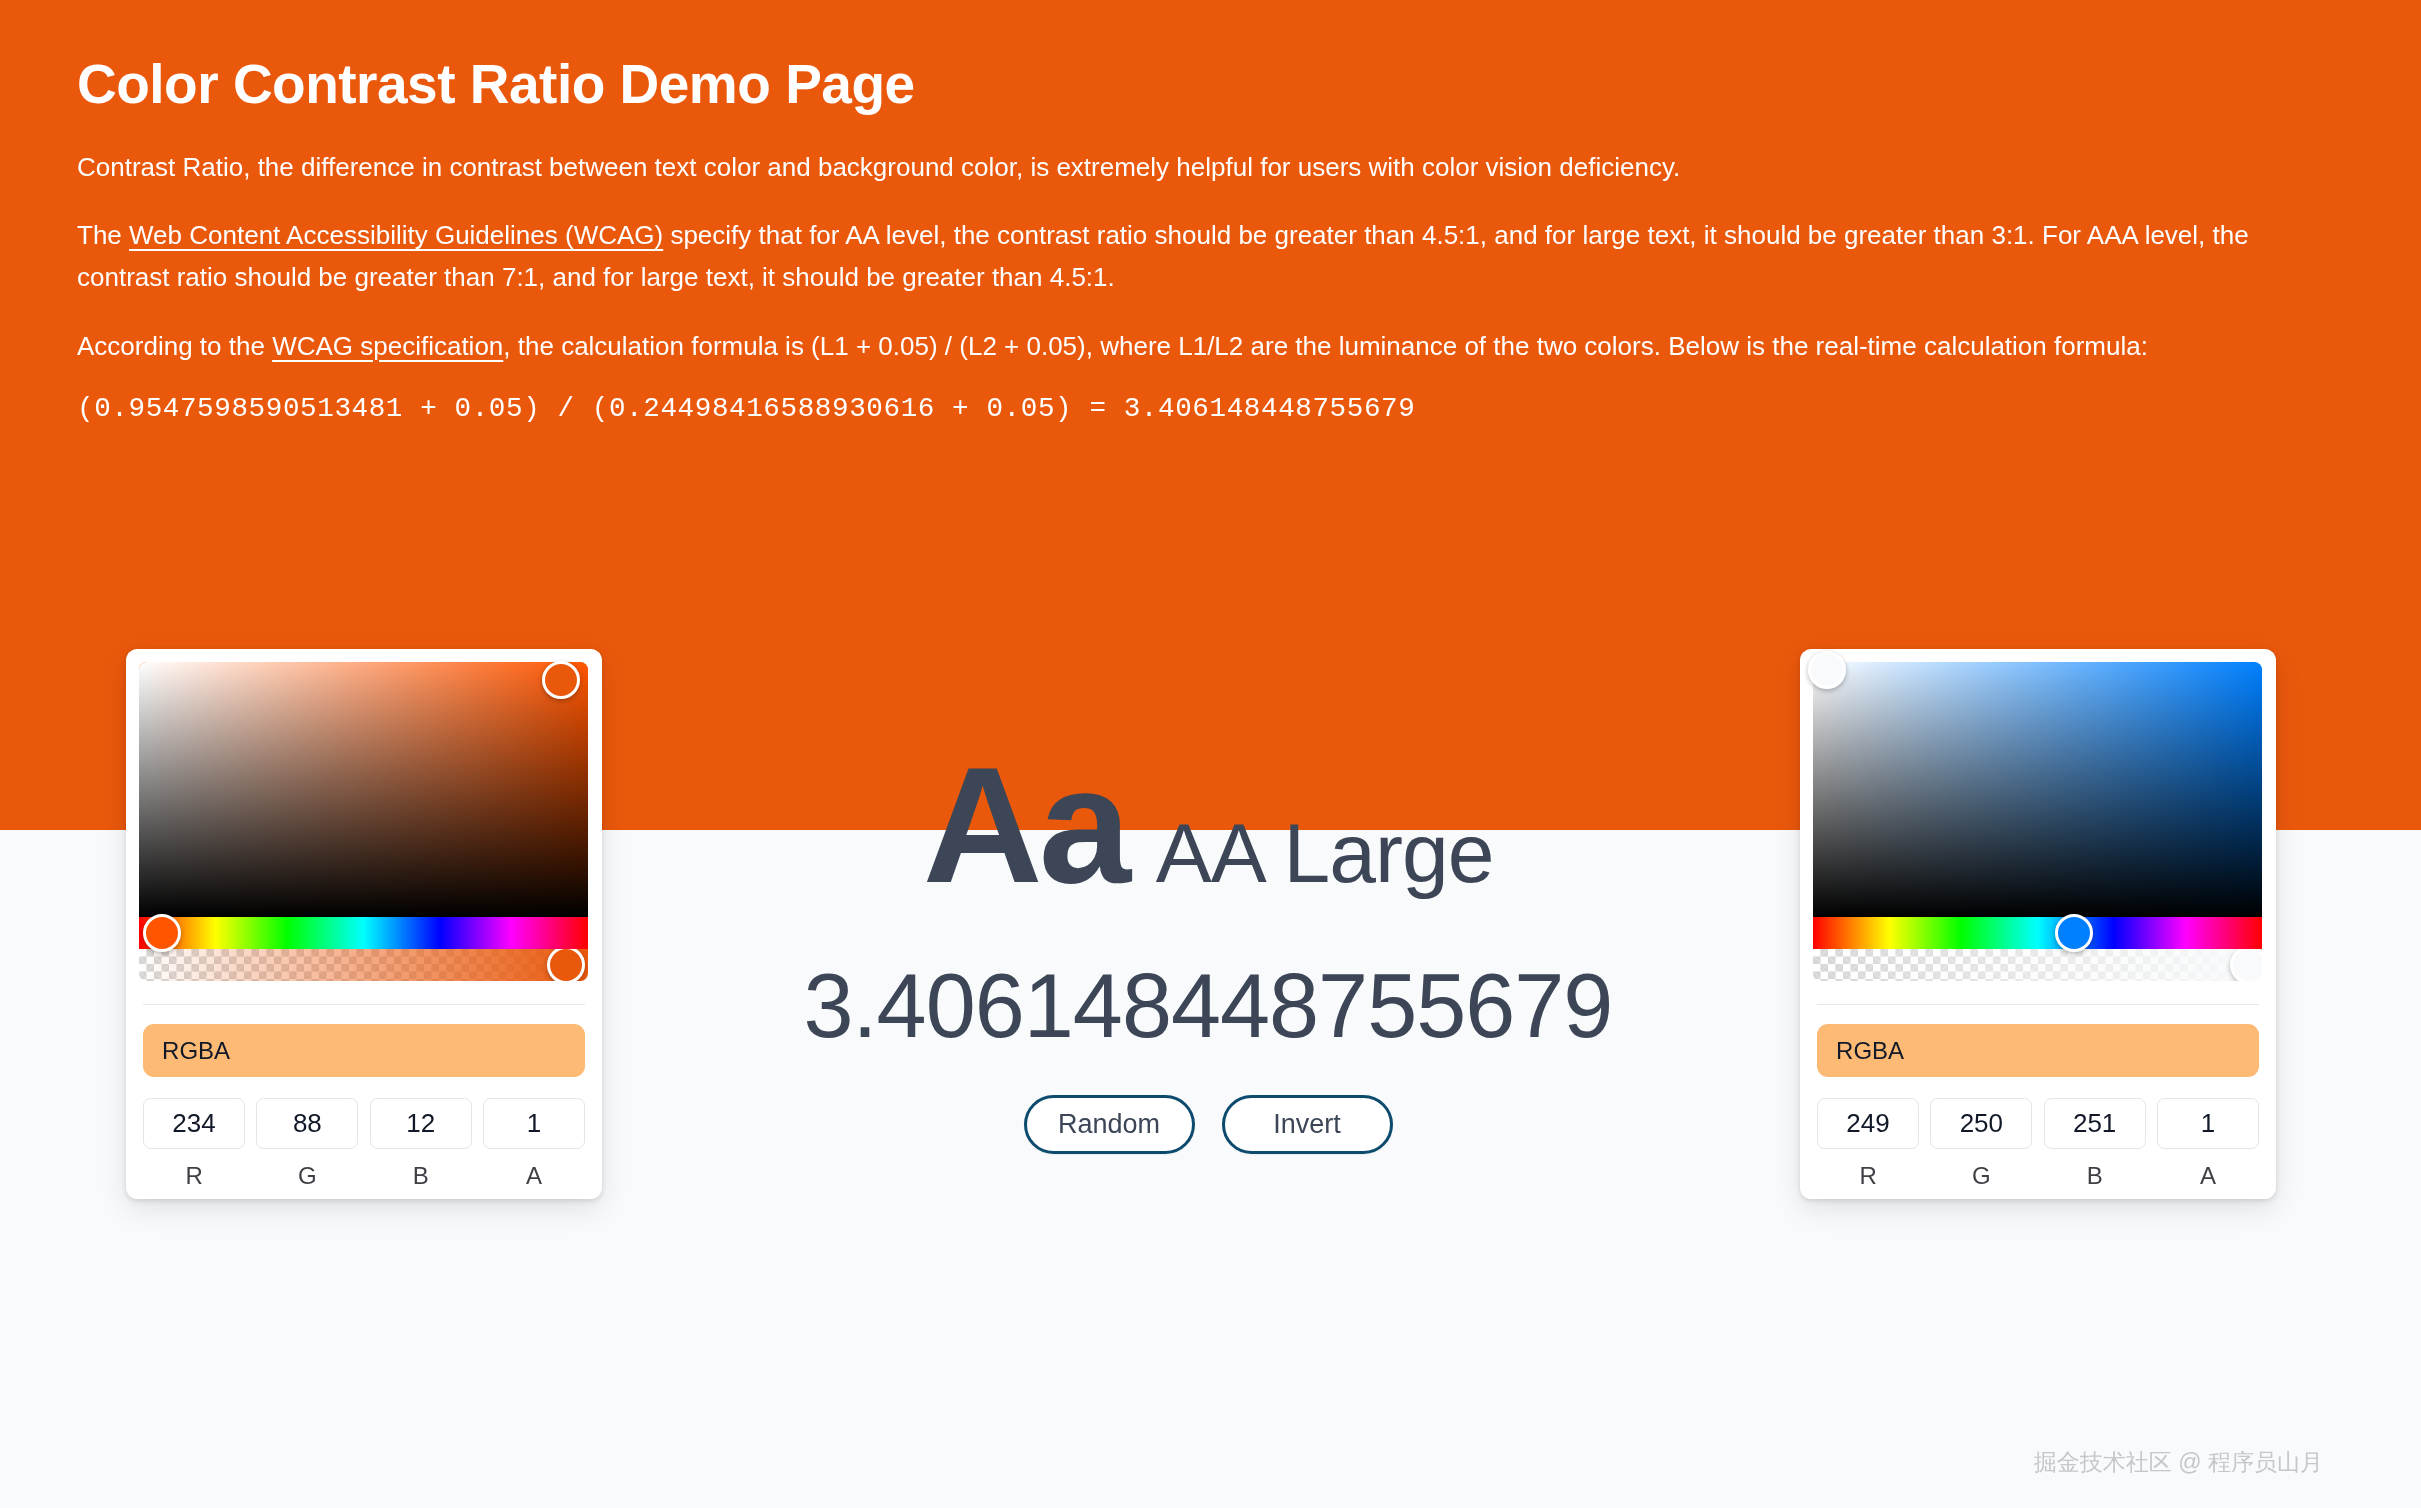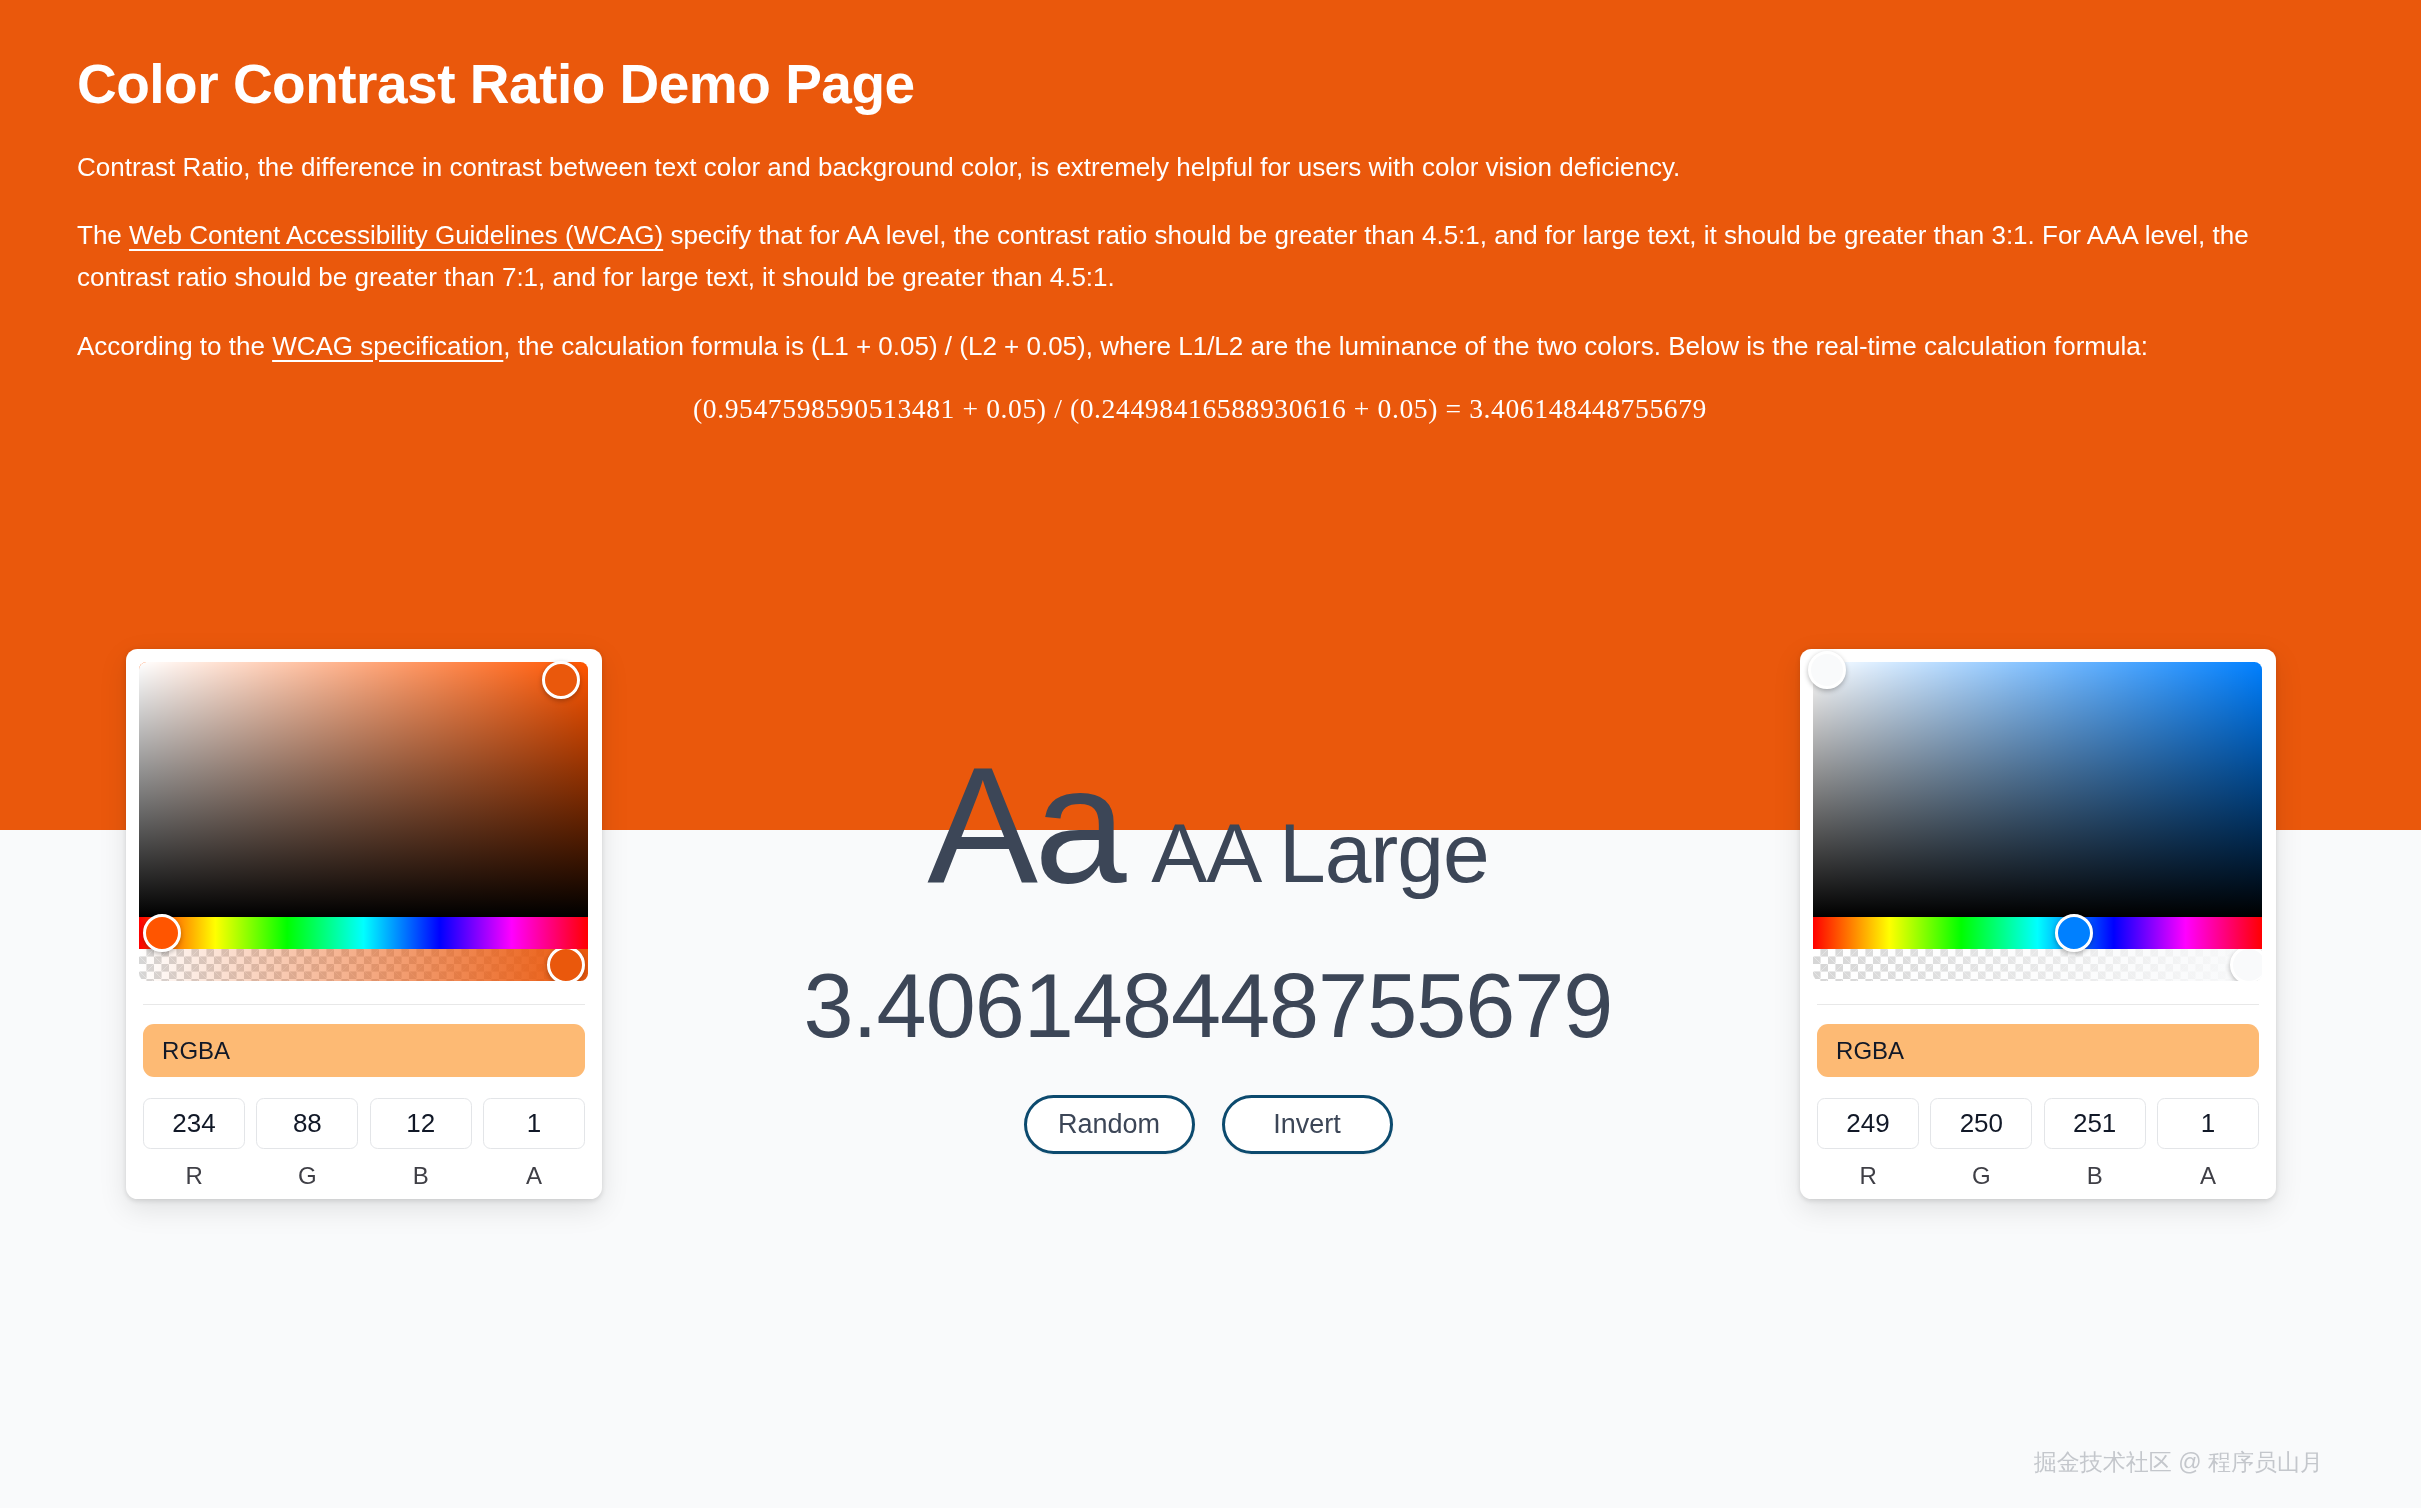--- a/index.html
+++ b/index.html
@@ -53,27 +53,26 @@
 
   .hero-link {
     color: #ffffff;
     text-decoration: underline;
     text-underline-offset: 4.8px;
     text-decoration-thickness: 1.9px;
     cursor: pointer;
   }
 
   .formula-line {
-    font-family: Liberation Serif, serif;
+    font-family: Liberation Mono, monospace;
     font-size: 27.6px;
     color: #ffffff;
     letter-spacing: 0.6px;
     margin-top: 23px;
     white-space: nowrap;
-    text-align: center;
   }
 
   
   .picker-card {
     position: absolute;
     width: 476px;
     background: #ffffff;
     border-radius: 11.4px;
     box-shadow: 0 1.9px 5.7px rgba(0,0,0,0.12), 0 9.5px 28.5px rgba(0,0,0,0.10);
     padding: 13.3px 13.3px 9.5px 13.3px;
@@ -199,21 +198,21 @@
 
   .sample-row {
     display: flex;
     align-items: baseline;
     justify-content: center;
     gap: 28.5px;
     white-space: nowrap;
   }
   .sample-aa {
     font-size: 166px;
-    font-weight: normal;
+    font-weight: bold;
     line-height: 1;
     letter-spacing: -3.8px;
   }
   .sample-level {
     font-size: 84px;
     line-height: 1;
     letter-spacing: -1px;
   }
 
   .ratio-value {

